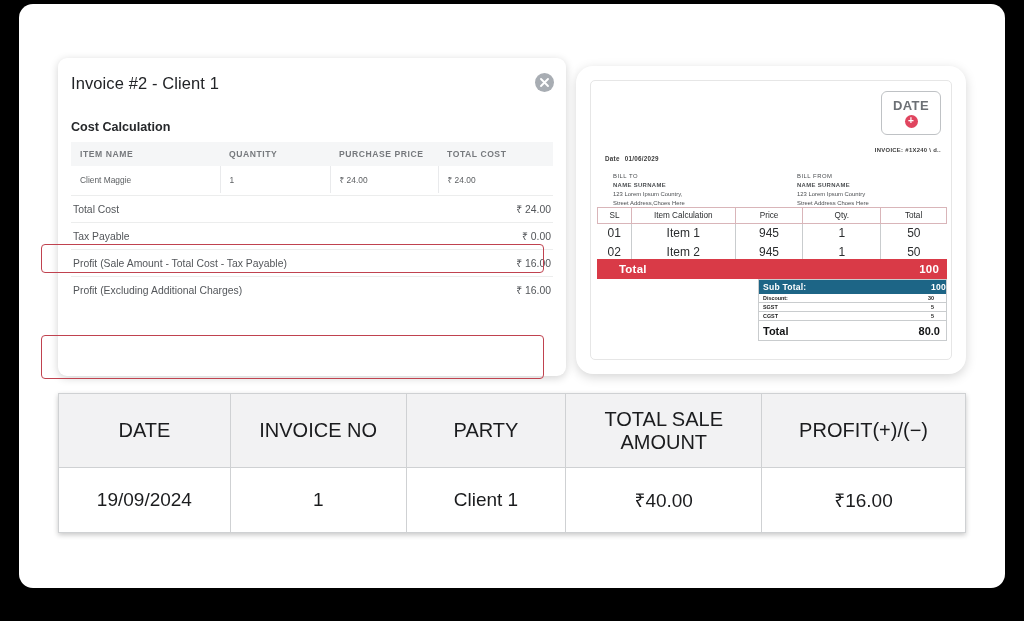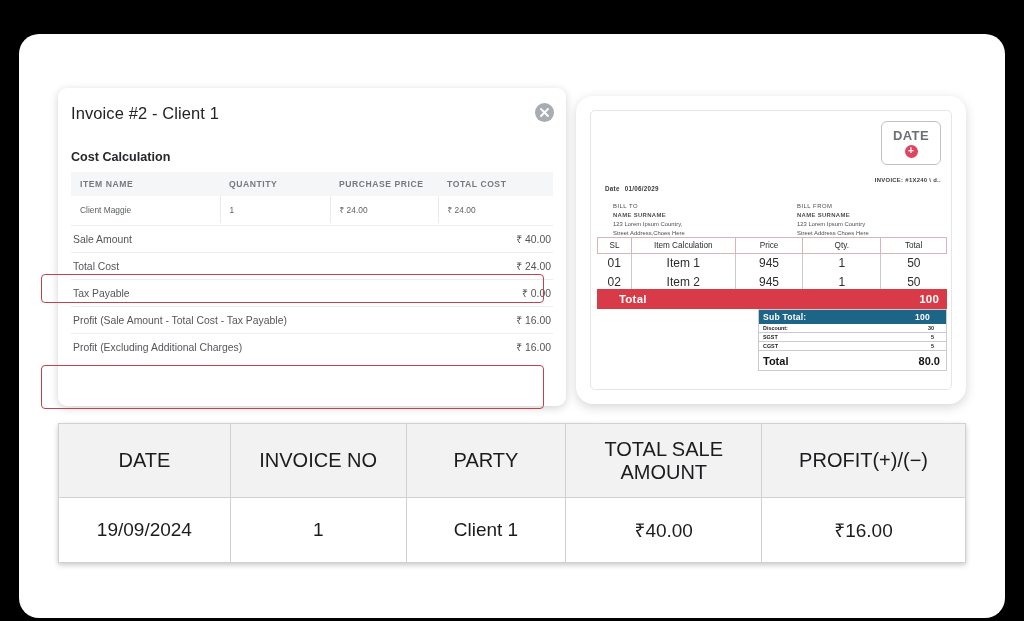--- a/index.html
+++ b/index.html
@@ -7,24 +7,24 @@
   html, body {
     width: 1024px; height: 621px;
     background: #000000;
     font-family: "Liberation Sans", sans-serif;
     overflow: hidden;
   }
 
   
   #stage {
     position: absolute;
-    left: 19px; top: 34px;
+    left: 19px; top: 4px;
     width: 986px; height: 584px;
     background: #ffffff;
-    border-radius: 20px;
+    border-radius: 14px;
   }
 
   
   #modal {
     position: absolute;
     left: 39px; top: 54px;
     width: 508px; height: 318px;
     background: #ffffff;
     border-radius: 9px;
     box-shadow: 0 2px 9px rgba(0,0,0,0.18);
@@ -242,21 +242,21 @@
     border: 1px solid #c9ccce;
     background: #fff;
   }
   #subtotal-row {
     background: #1d6586;
     color: #ffffff;
     display: flex;
     justify-content: space-between;
     align-items: center;
     height: 14px;
-    padding: 0 16px 0 4px;
+    padding: 0 0 0 4px;
     font-size: 8.6px;
     font-weight: bold;
     letter-spacing: .2px;
   }
   .mini-row {
     display: flex;
     justify-content: space-between;
     align-items: center;
     height: 9px;
     padding: 0 12px 0 4px;
@@ -339,24 +339,20 @@
         <tr>
           <td class="col-name">Client Maggie</td>
           <td class="col-qty">1</td>
           <td class="col-pp">₹ 24.00</td>
           <td class="col-tc">₹ 24.00</td>
         </tr>
       </tbody>
     </table>
 
     <div id="summary">
-      <div class="sum-row">
-        <span class="lbl">Sale Amount</span>
-        <span class="val">₹ 40.00</span>
-      </div>
       <div class="sum-row">
         <span class="lbl">Total Cost</span>
         <span class="val">₹ 24.00</span>
       </div>
       <div class="sum-row">
         <span class="lbl">Tax Payable</span>
         <span class="val">₹ 0.00</span>
       </div>
       <div class="sum-row">
         <span class="lbl">Profit (Sale Amount - Total Cost - Tax Payable)</span>

